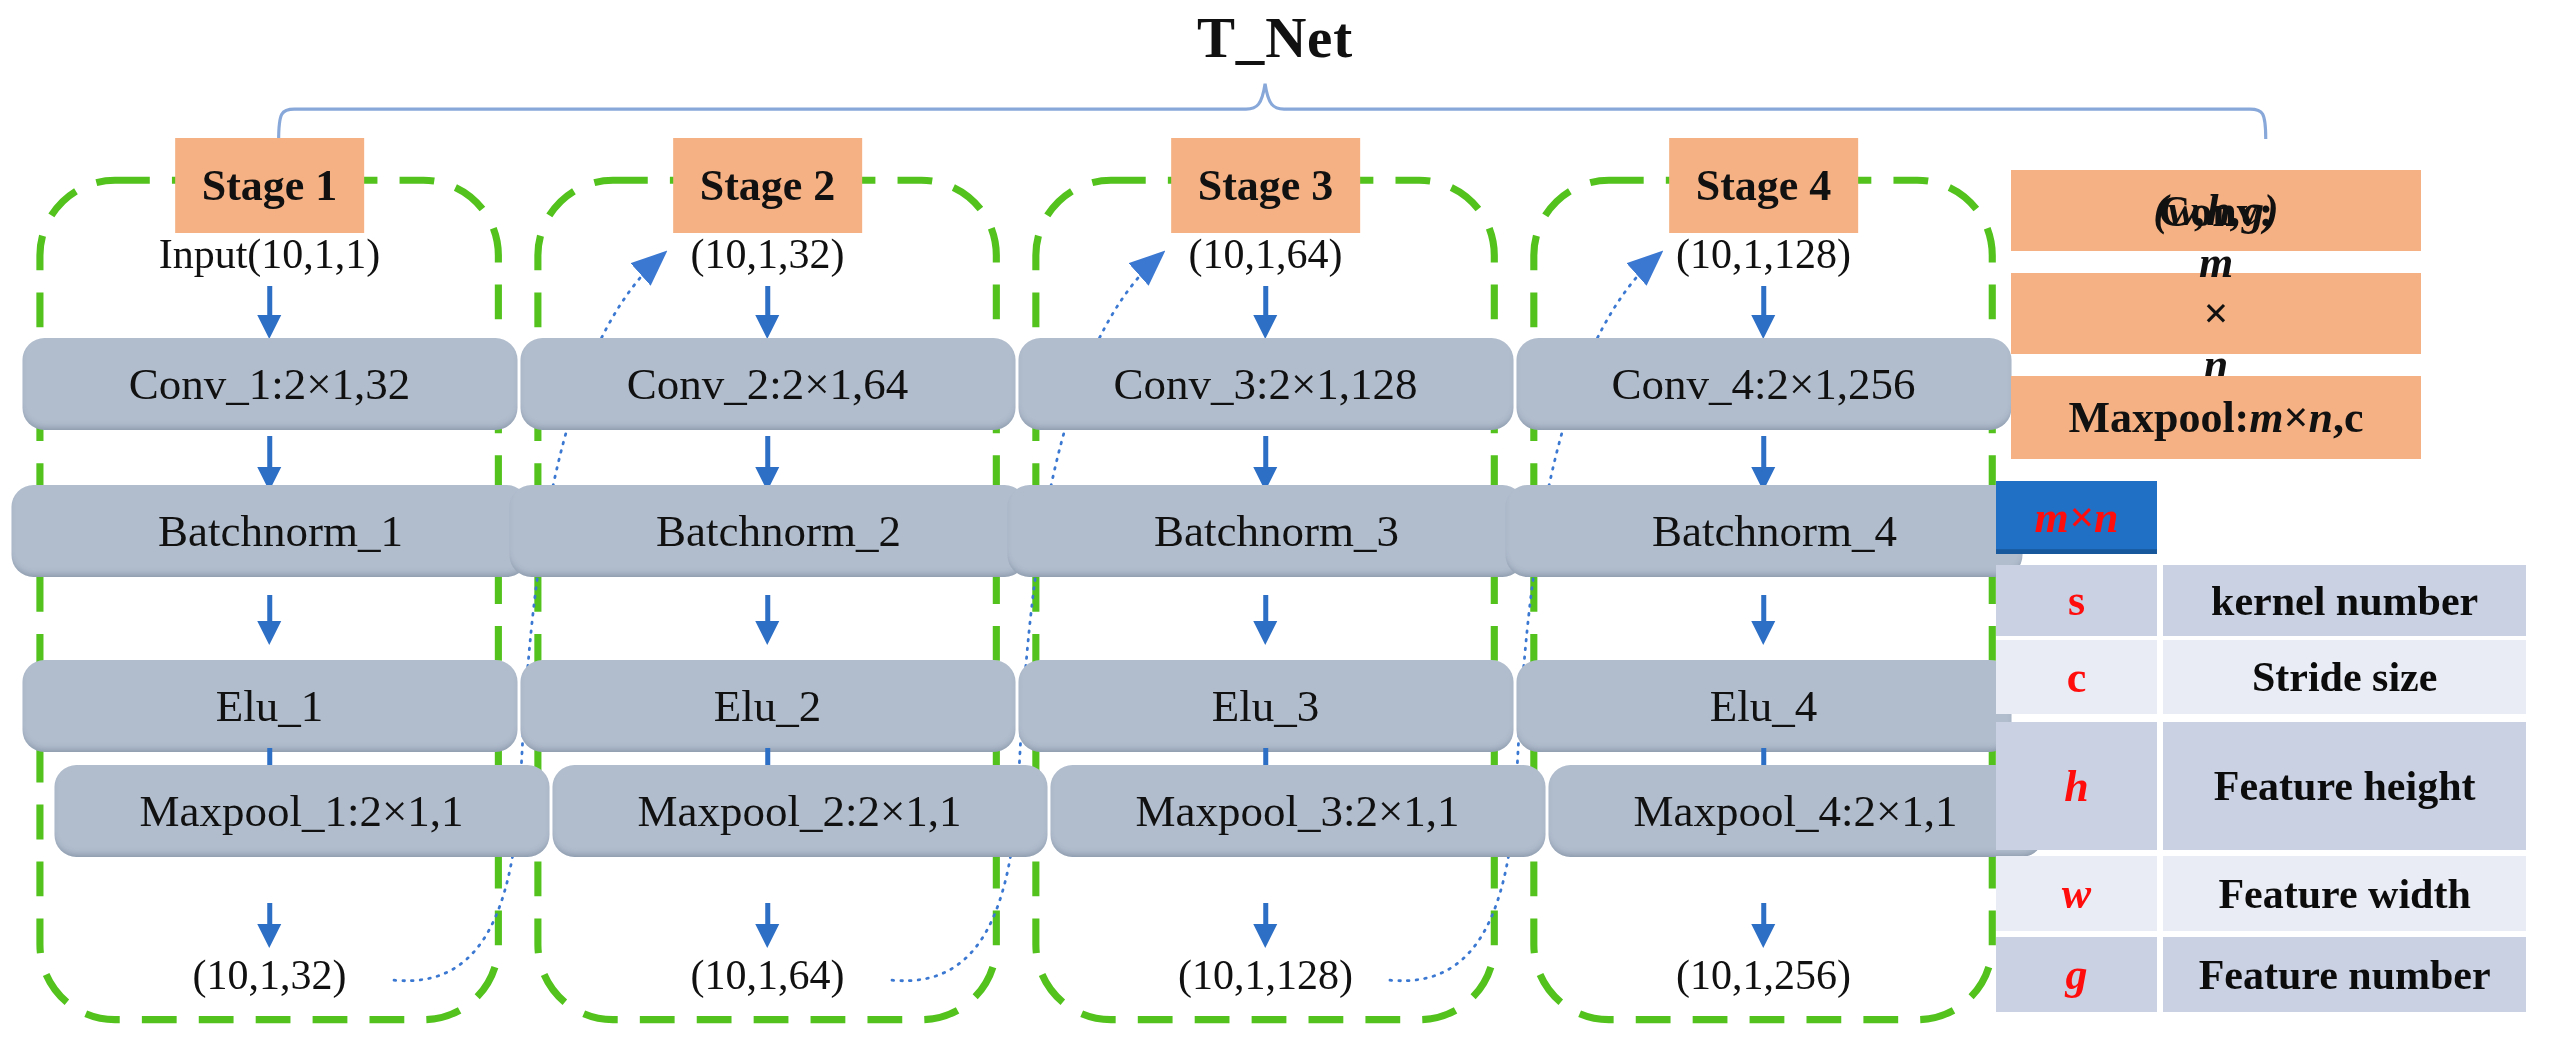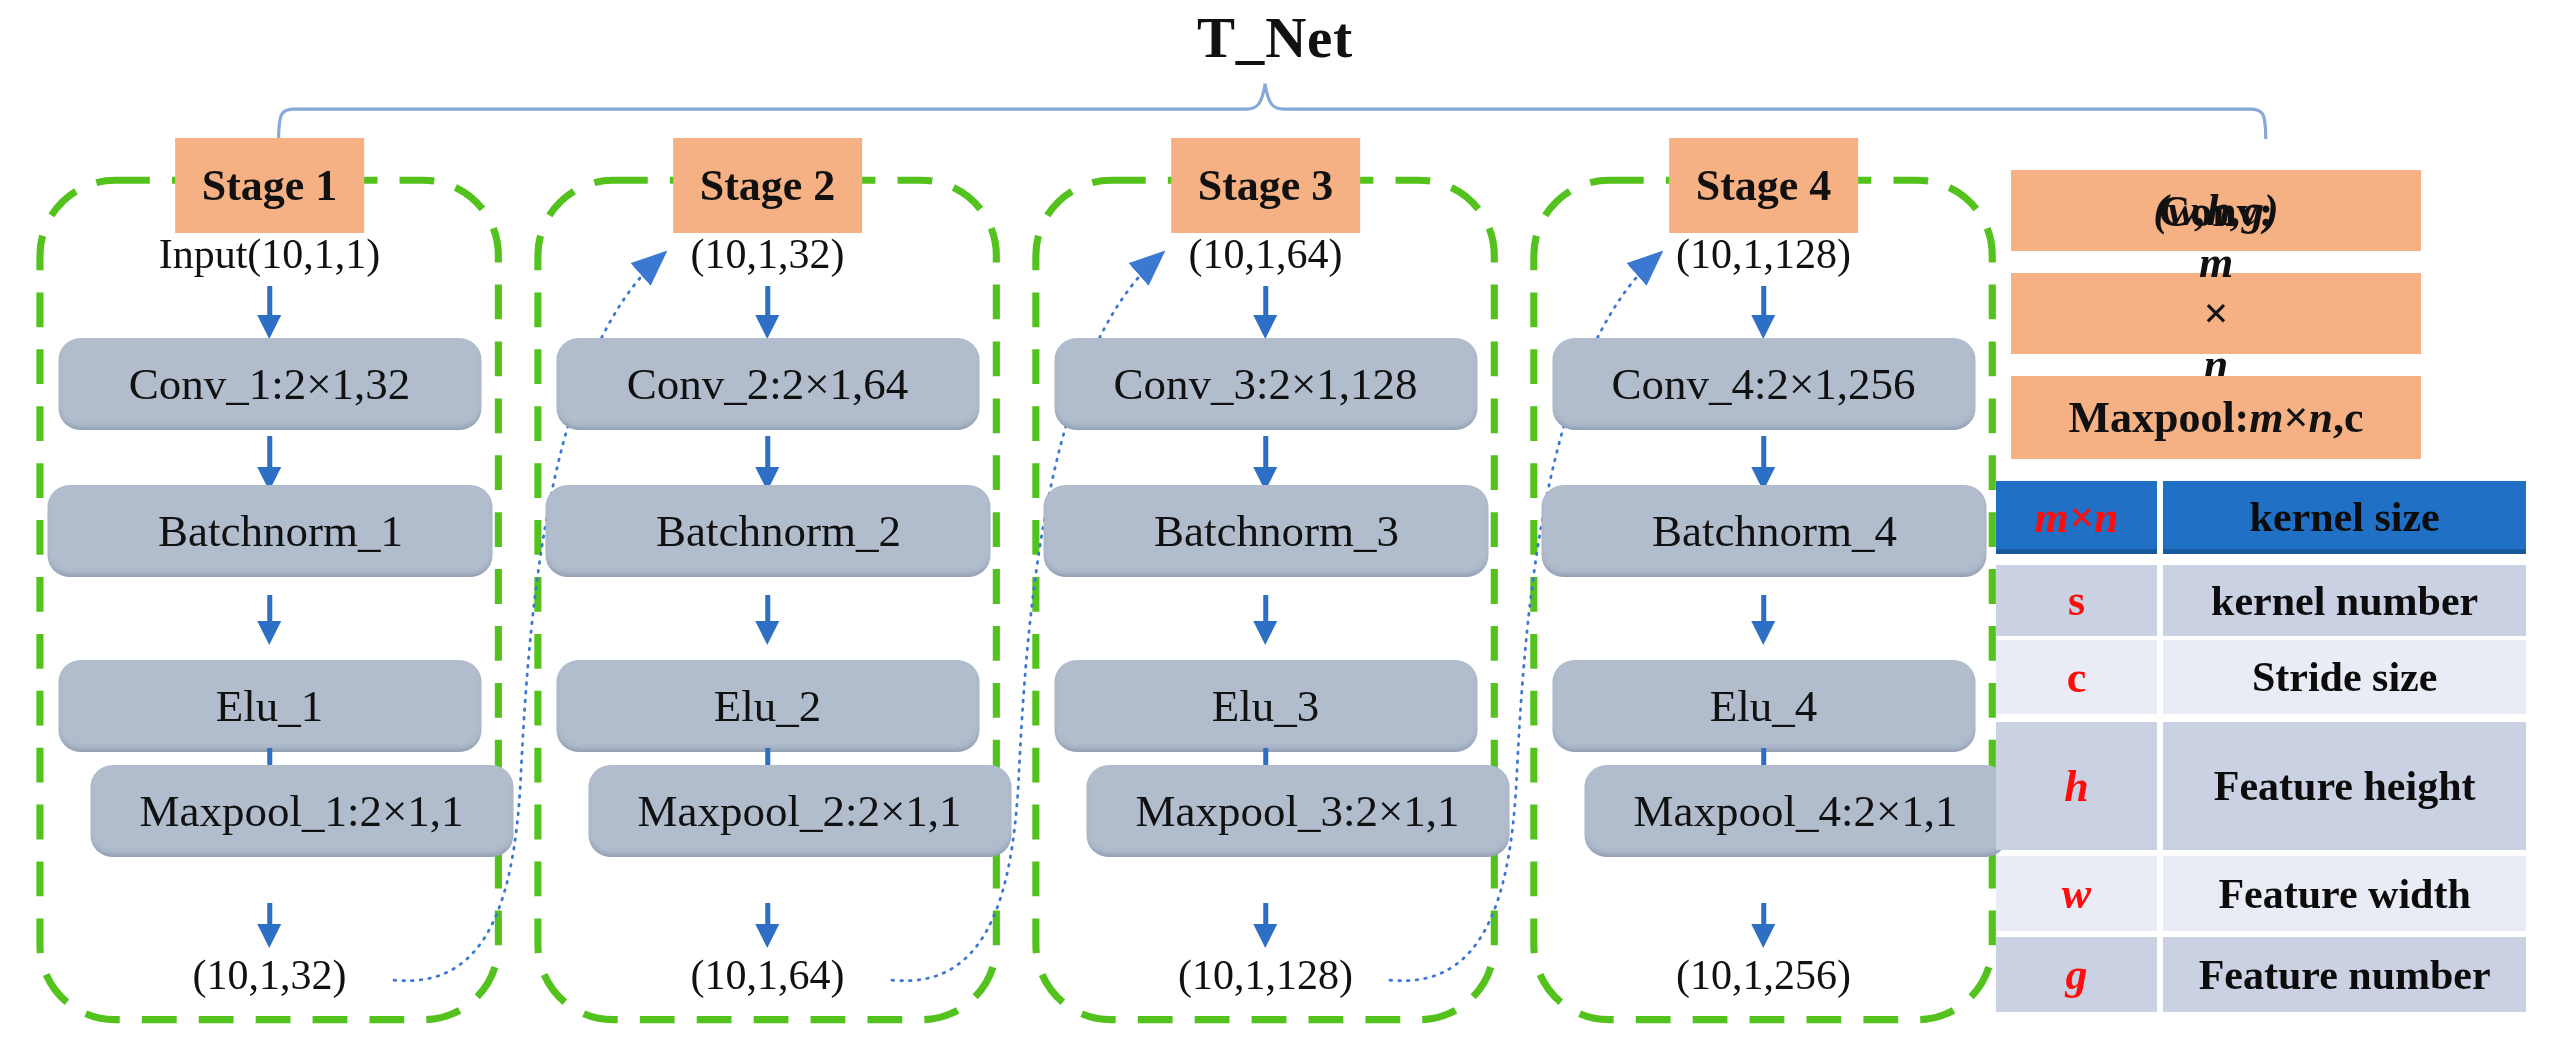--- a/index.html
+++ b/index.html
@@ -32,21 +32,21 @@
     font-size:44px; font-weight:bold; white-space:nowrap;
   }
   .io-text {
     position:absolute; left:50%; transform:translateX(-50%);
     font-size:42px; white-space:nowrap; line-height:52px;
   }
   .io-in  { top:228px; }
   .io-out { top:949px; }
   .nbox {
     position:absolute; left:50%; transform:translateX(-50%);
-    width:423px; height:92px;
+    width:495px; height:92px;
     background:#B1BDCD;
     border-radius:22px;
     box-shadow: inset 0 -5.5px 7.1px -4px rgba(40,60,90,0.35);
     display:flex; align-items:center; justify-content:center;
     font-size:45px; white-space:nowrap;
   }
   .nbox1 { top:338px; }
   .nbox2 { top:485px;padding-left:22px; }
   .nbox3 { top:650px;margin-top:10px; }
   .nbox4 { top:765px;margin-left:32px; }
@@ -202,21 +202,20 @@
   <span>Maxpool:</span>
     <span class="em">m</span>
     <span>×</span>
     <span class="em">n</span>
     <span>,c</span>
 </div>
 
 <div class="legend-table">
   <div class="trow head tr0">
     <div class="c1 em">m×n</div>
-    <div class="c2">kernel size</div>
   </div>
   <div class="trow dark tr1">
     <div class="c1">s</div>
     <div class="c2">kernel number</div>
   </div>
   <div class="trow light tr2">
     <div class="c1">c</div>
     <div class="c2">Stride size</div>
   </div>
   <div class="trow dark tr3">

